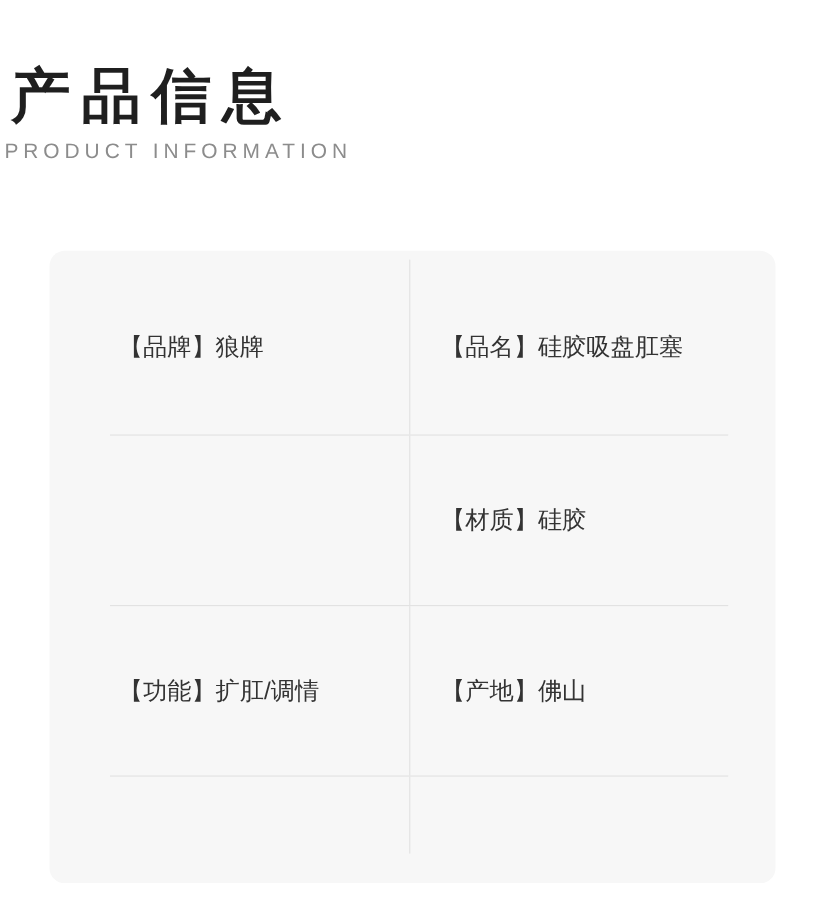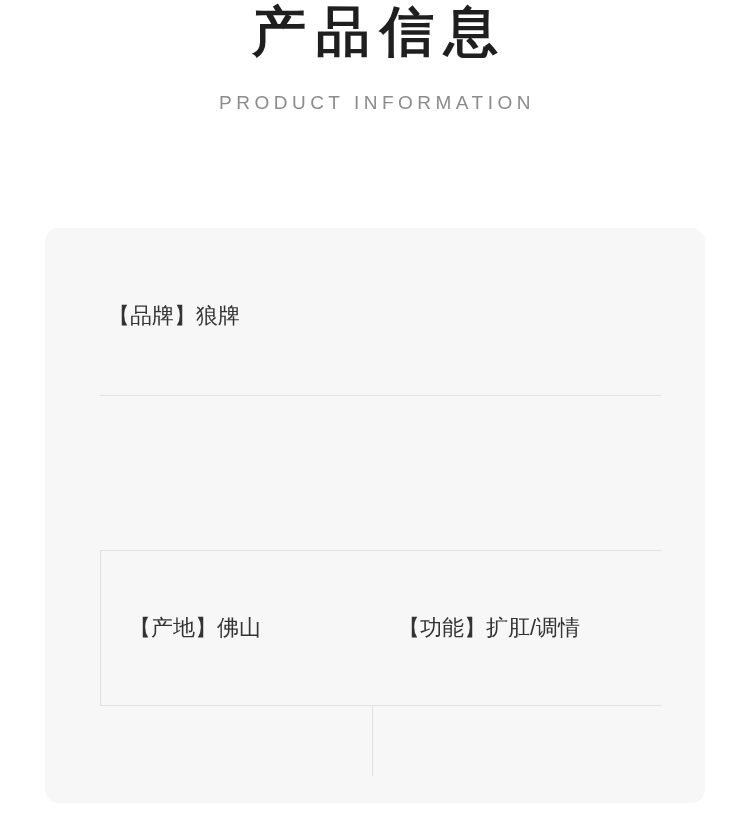--- a/index.html
+++ b/index.html
@@ -17,32 +17,32 @@
   }
   .page {
     position: relative;
     width: 750px;
     height: 837px;
     box-sizing: border-box;
   }
 
   
   .header {
-    text-align: center;
+    padding-top: 56px;
   }
   .title-cn {
     font-size: 54px;
     font-weight: bold;
     letter-spacing: 10px;
     color: #1f1f1f;
     line-height: 1.15;
     text-indent: 10px;
   }
   .title-en {
-    margin-top: 30px;
+    margin-top: 10px;
     font-size: 19px;
     letter-spacing: 4.5px;
     color: #8c8c8c;
     font-weight: normal;
     text-indent: 4px;
   }
 
   
   .card {
     position: absolute;
@@ -122,36 +122,42 @@
     <div class="title-en">PRODUCT INFORMATION</div>
   </div>
 
   <div class="card">
     <div class="table">
 
       <div class="row r1">
         <div class="cell left">
           <span class="txt">【品牌】狼牌</span>
         </div>
+        <div class="cell right">
+          <span class="txt">【品名】硅胶吸盘肛塞</span>
+        </div>
       </div>
 
       <div class="row r2">
         <div class="cell left spec">
           <span class="txt">
             <br>
           </span>
         </div>
+        <div class="cell right">
+          <span class="txt">【材质】硅胶</span>
+        </div>
       </div>
 
       <div class="row r3">
+        <div class="cell left">
+          <span class="txt">【功能】扩肛/调情</span>
+        </div>
         <div class="cell right">
           <span class="txt">【产地】佛山</span>
-        </div>
-        <div class="cell left">
-          <span class="txt">【功能】扩肛/调情</span>
         </div>
       </div>
 
       <div class="row r4">
         <div class="cell left"></div>
         <div class="cell right"></div>
       </div>
 
     </div>
   </div>

